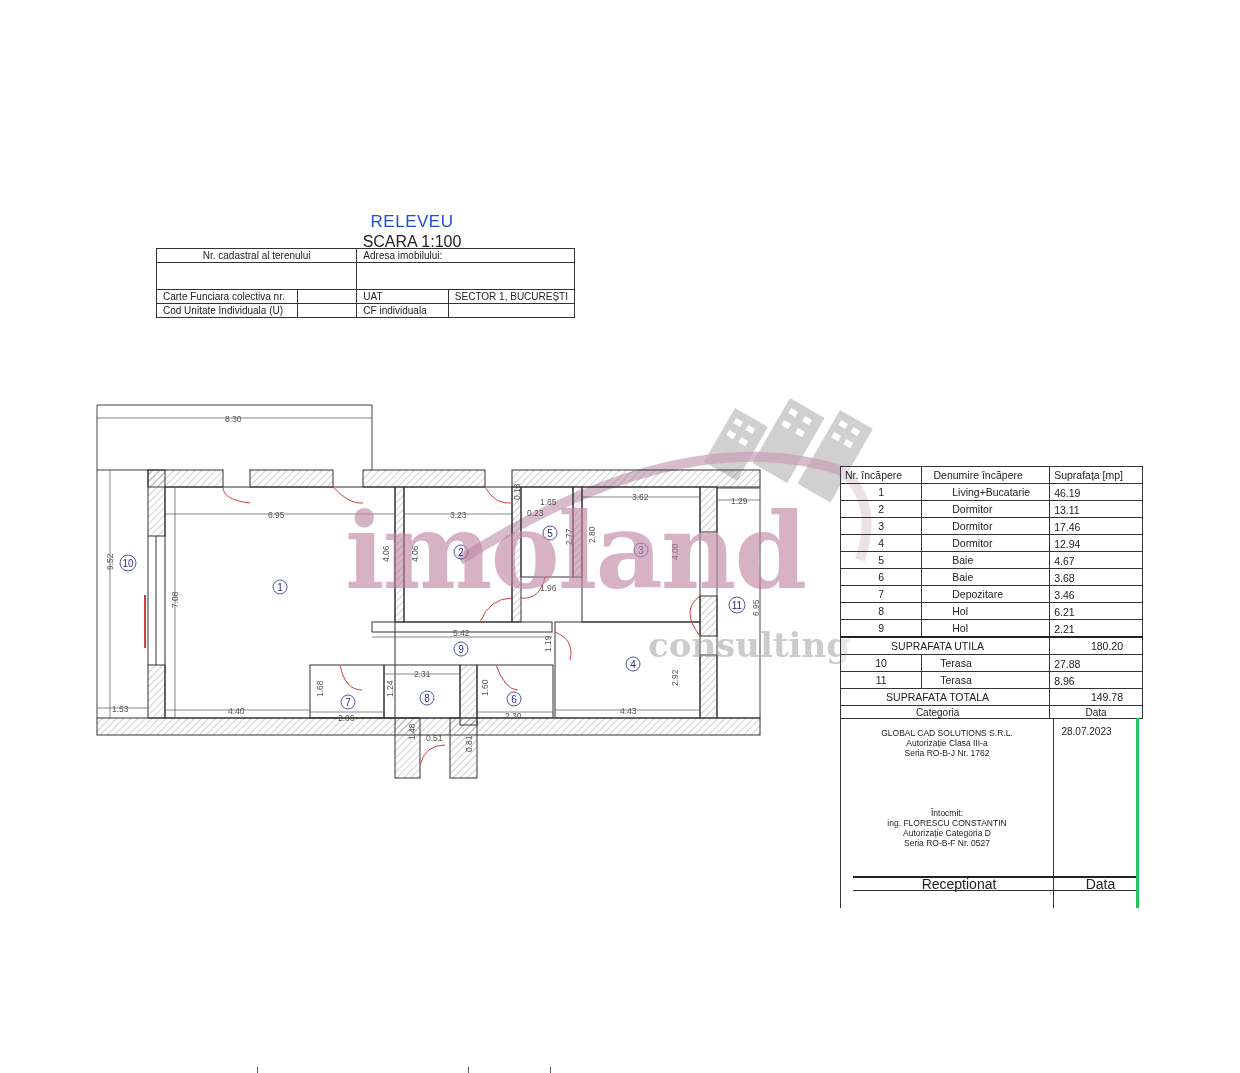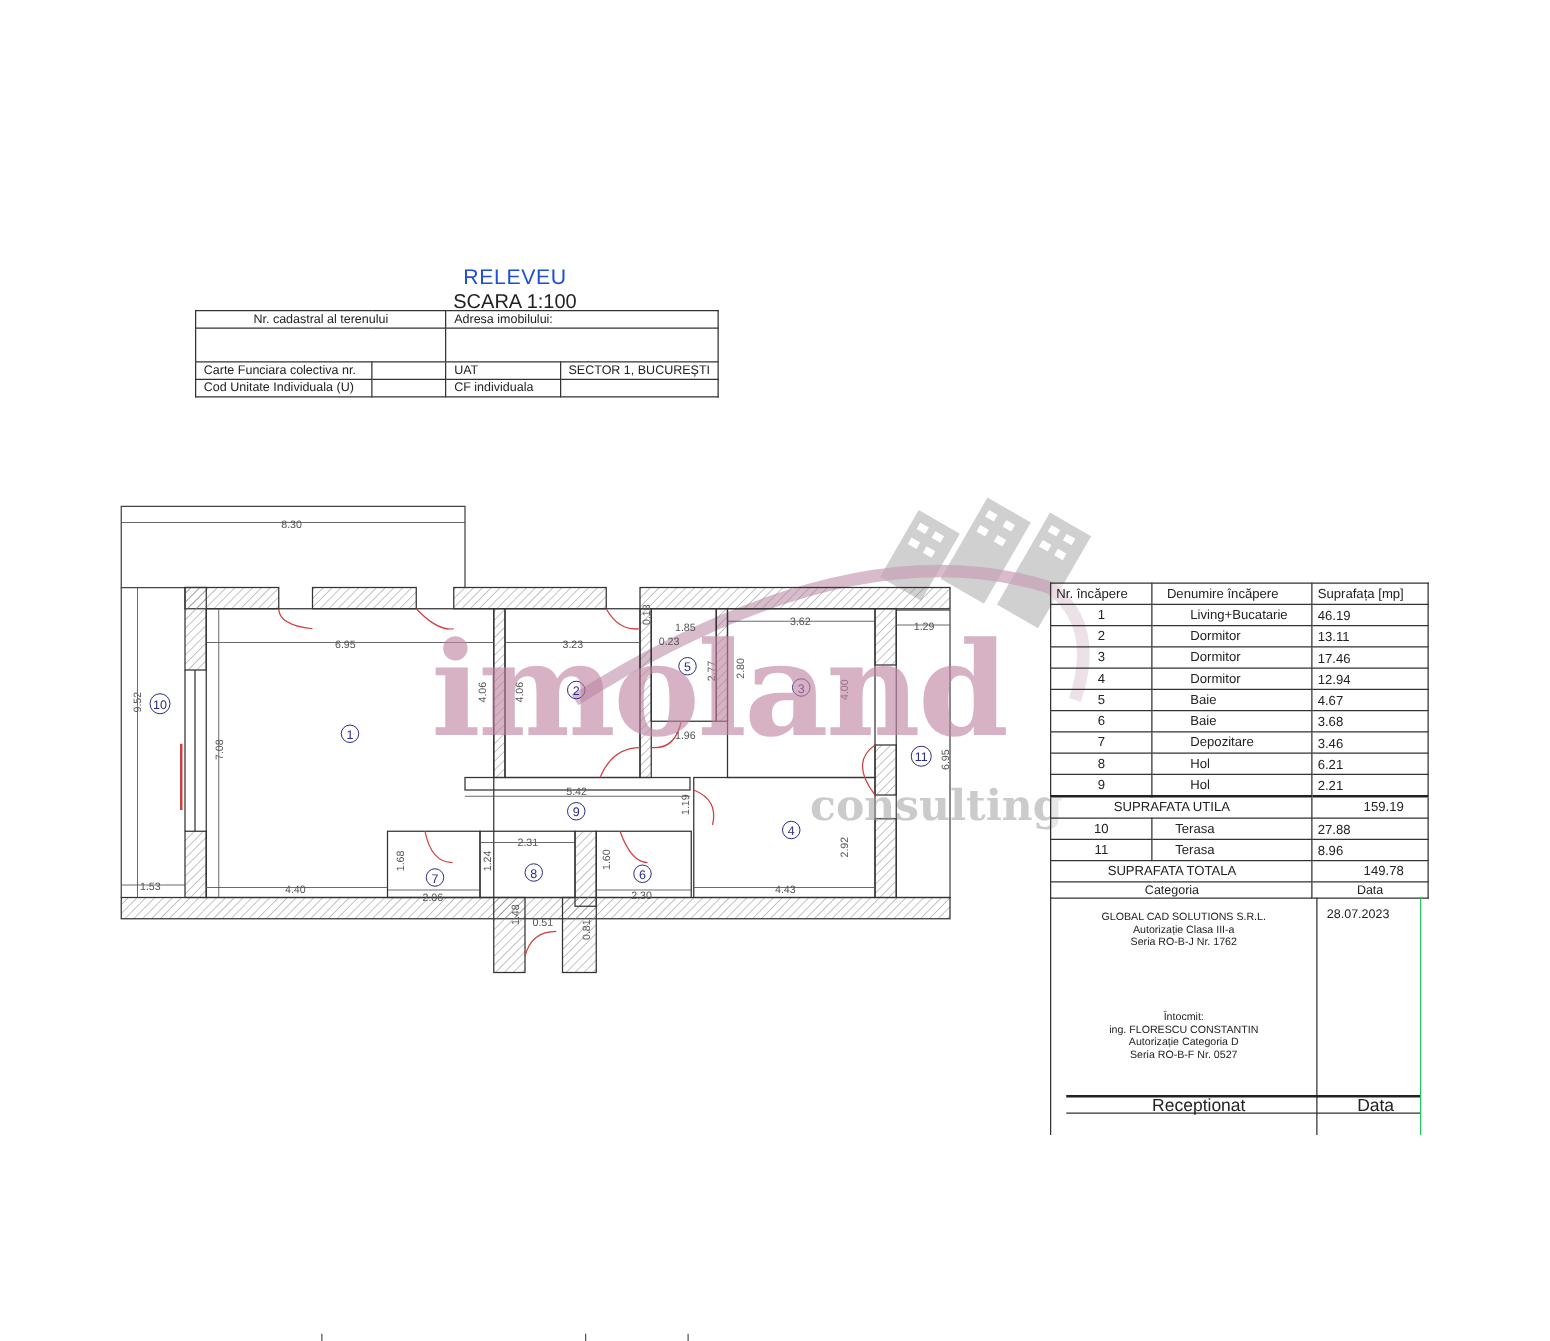--- a/index.html
+++ b/index.html
@@ -17,21 +17,21 @@
   
   table.rooms { position: absolute; left: 840px; top: 466px; width: 295px; border-collapse: collapse; font-size: 10.5px; }
   table.rooms td { border: 1px solid #333; height: 16px; padding: 0 19px; line-height: 14px; white-space: nowrap; background: rgba(255,255,255,0.55); }
   table.rooms td.n { width: 58px; text-align: center; }
   table.rooms td.name { width: 138px; padding-left: 30px; }
   table.rooms td.val { padding-left: 4px; vertical-align: bottom; }
   table.rooms tr.head td { text-align: center; padding-left: 4px; }
   table.rooms tr.sum td { border-top: 2px solid #222; }
   table.rooms td.sumlabel { text-align: center; padding-left: 4px; margin-left: 47px; }
   table.rooms td.sumval { text-align: right; }
-  .sig { position: absolute; left: 840px; top: 718px; width: 295px; height: 190px; border-left: 1px solid #333; border-right: 1px solid #22c55e; font-size: 8.5px; }
+  .sig { position: absolute; left: 840px; top: 718px; width: 295px; height: 190px; border-left: 1px solid #333; border-right: 3px solid #22c55e; font-size: 8.5px; }
   .sig .col { position: absolute; top: 0; bottom: 0; }
   .sig .left { left: 0; width: 212px; border-right: 1px solid #333; }
   .sig .right { left: 212px; right: 16px; }
   .sig .line { text-align: center; line-height: 10px; }
   .sig .date { position: absolute; top: 8px; left: 0; right: 0; text-align: center; font-size: 10px; }
   .sig .rec-row { position: absolute; left: 12px; right: 0; top: 158px; height: 12px; border-top: 2px solid #222; border-bottom: 1px solid #333; font-size: 14px; }
   .sig .rec-row span { position: absolute; top: 0; line-height: 12px; text-align: center; }
   .wm-text { position: absolute; font-family: "DejaVu Serif", serif; font-weight: bold; color: rgba(190,130,160,0.62); pointer-events: none; }
   .wm-sub { position: absolute; font-family: "DejaVu Serif", serif; font-weight: bold; color: rgba(160,160,160,0.55); pointer-events: none; }
   .tick { position: absolute; width: 1px; height: 6px; background: #555; top: 1067px; }
@@ -290,21 +290,21 @@
     <td class="name">Hol</td>
     <td class="val">6.21</td>
   </tr>
   <tr>
     <td class="n">9</td>
     <td class="name">Hol</td>
     <td class="val">2.21</td>
   </tr>
   <tr class="sum">
     <td class="sumlabel" colspan="2">SUPRAFATA UTILA</td>
-    <td class="sumval">159.19</td>
+    <td class="sumval">180.20</td>
   </tr>
   <tr>
     <td class="n">10</td>
     <td class="name" style="padding-left:18px">Terasa</td>
     <td class="val">27.88</td>
   </tr>
   <tr>
     <td class="n">11</td>
     <td class="name" style="padding-left:18px">Terasa</td>
     <td class="val">8.96</td>

